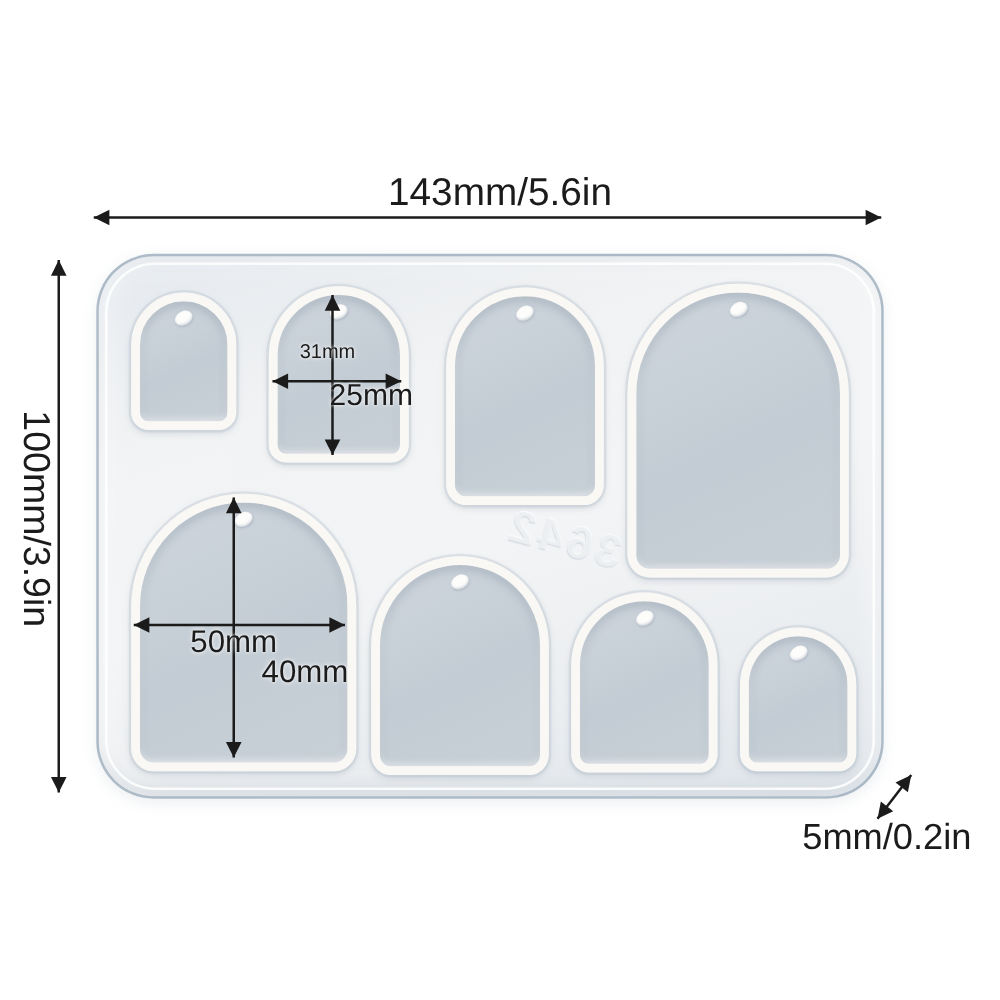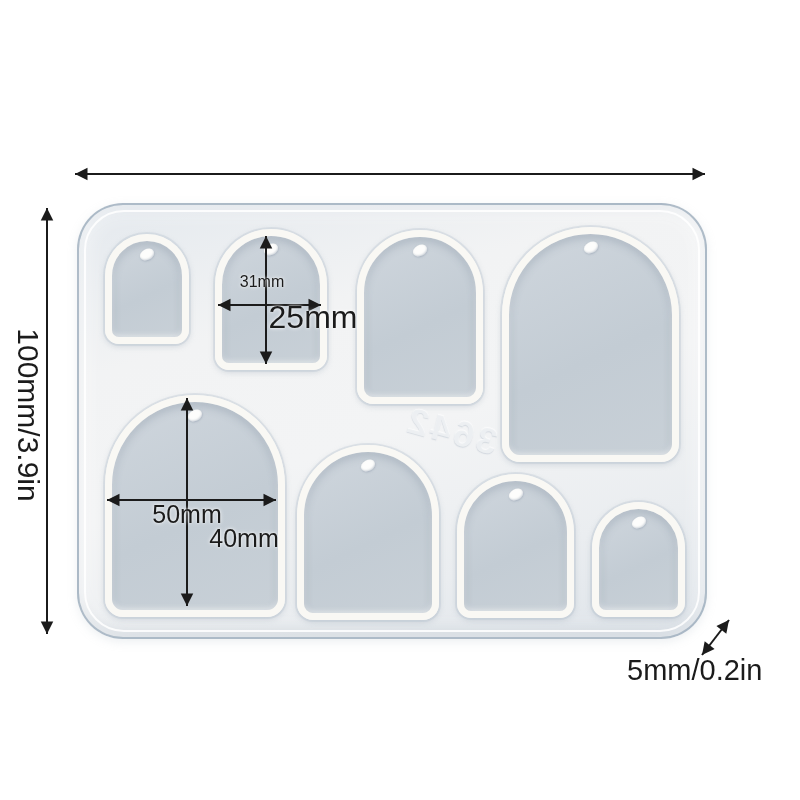--- a/index.html
+++ b/index.html
@@ -93,23 +93,23 @@
   }
   .dim-label {
     position: absolute;
     z-index: 6;
     color: #1b1b1b;
     white-space: nowrap;
     text-shadow: 0 0 4px rgba(255,255,255,0.85), 0 0 2px rgba(255,255,255,0.7);
   }
   .lbl-width     { left: 270px; top: 136px; width: 260px; text-align: center; font-size: 31px; }
   .lbl-height    { left: 28px;  top: 415px; font-size: 30px; transform: translate(-50%,-50%) rotate(90deg); }
-  .lbl-thickness { left: 627px; top: 654px; width: 165px; font-size: 29px; }
+  .lbl-thickness { left: 627px; top: 654px; width: 165px; text-align: center; font-size: 29px; }
   .lbl-c2h { left: 262px; top: 282px; transform: translate(-50%,-50%); font-size: 16px; }
-  .lbl-c2w { left: 313px; top: 317px; transform: translate(-50%,-50%); font-size: 32px; }
+  .lbl-c2w { left: 297px; top: 317px; transform: translate(-50%,-50%); font-size: 24px; }
   .lbl-c5h { left: 187px; top: 466px; transform: translate(-50%,-50%); font-size: 25px; margin-top: 48px; }
   .lbl-c5w { left: 244px; top: 538px; transform: translate(-50%,-50%); font-size: 25px; }
 </style>
 </head>
 <body>
 
 <div class="stage">
 
   <div class="mold">
     <div class="cavity c1">
@@ -147,20 +147,21 @@
     </defs>
     <line x1="75" y1="174" x2="705" y2="174" stroke="#1b1b1b" stroke-width="2" marker-start="url(#arr)" marker-end="url(#arr)"></line>
     <line x1="47" y1="208" x2="47" y2="634" stroke="#1b1b1b" stroke-width="2" marker-start="url(#arr)" marker-end="url(#arr)"></line>
     <line x1="702" y1="655" x2="729" y2="620" stroke="#1b1b1b" stroke-width="2" marker-start="url(#arr)" marker-end="url(#arr)"></line>
     <line x1="266" y1="236" x2="266" y2="364" stroke="#1b1b1b" stroke-width="2" marker-start="url(#arr)" marker-end="url(#arr)"></line>
     <line x1="218" y1="305" x2="321" y2="305" stroke="#1b1b1b" stroke-width="2" marker-start="url(#arr)" marker-end="url(#arr)"></line>
     <line x1="187" y1="398" x2="187" y2="606" stroke="#1b1b1b" stroke-width="2" marker-start="url(#arr)" marker-end="url(#arr)"></line>
     <line x1="107" y1="500" x2="276" y2="500" stroke="#1b1b1b" stroke-width="2" marker-start="url(#arr)" marker-end="url(#arr)"></line>
   </svg>
 
+  <div class="dim-label lbl-width">143mm/5.6in</div>
   <div class="dim-label lbl-height">100mm/3.9in</div>
   <div class="dim-label lbl-thickness">5mm/0.2in</div>
   <div class="dim-label lbl-c2h">31mm</div>
   <div class="dim-label lbl-c2w">25mm</div>
   <div class="dim-label lbl-c5h">50mm</div>
   <div class="dim-label lbl-c5w">40mm</div>
 
 </div>
 
 </body></html>

